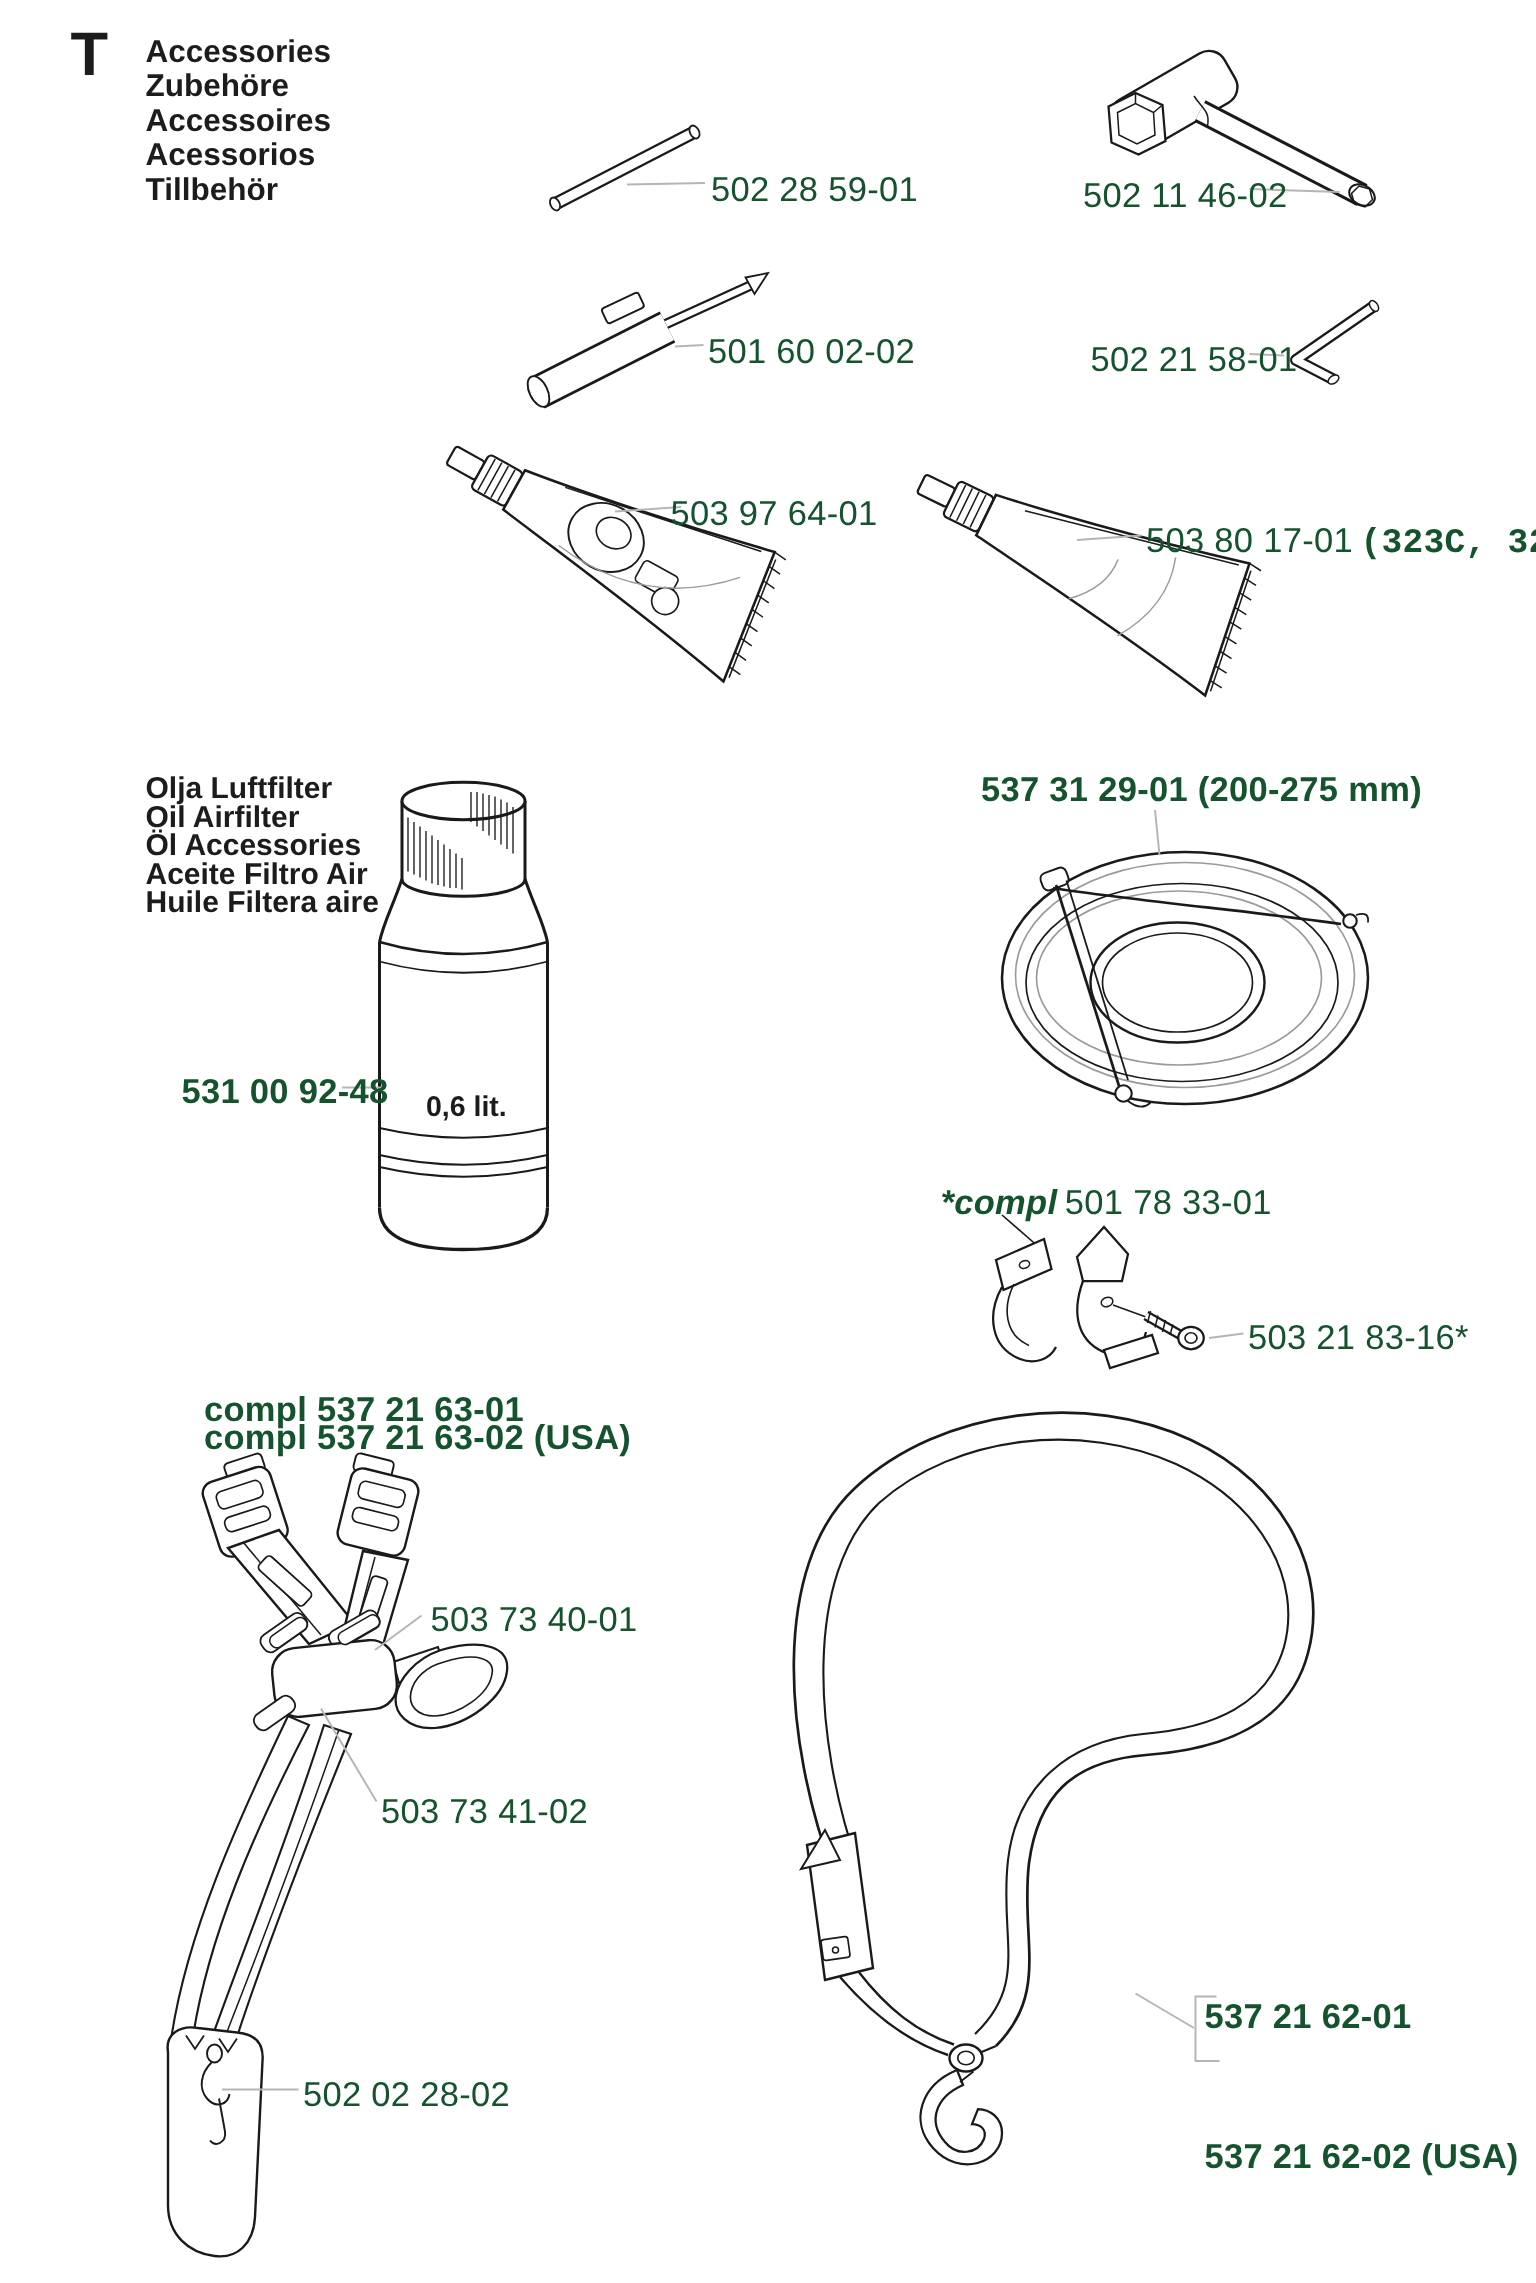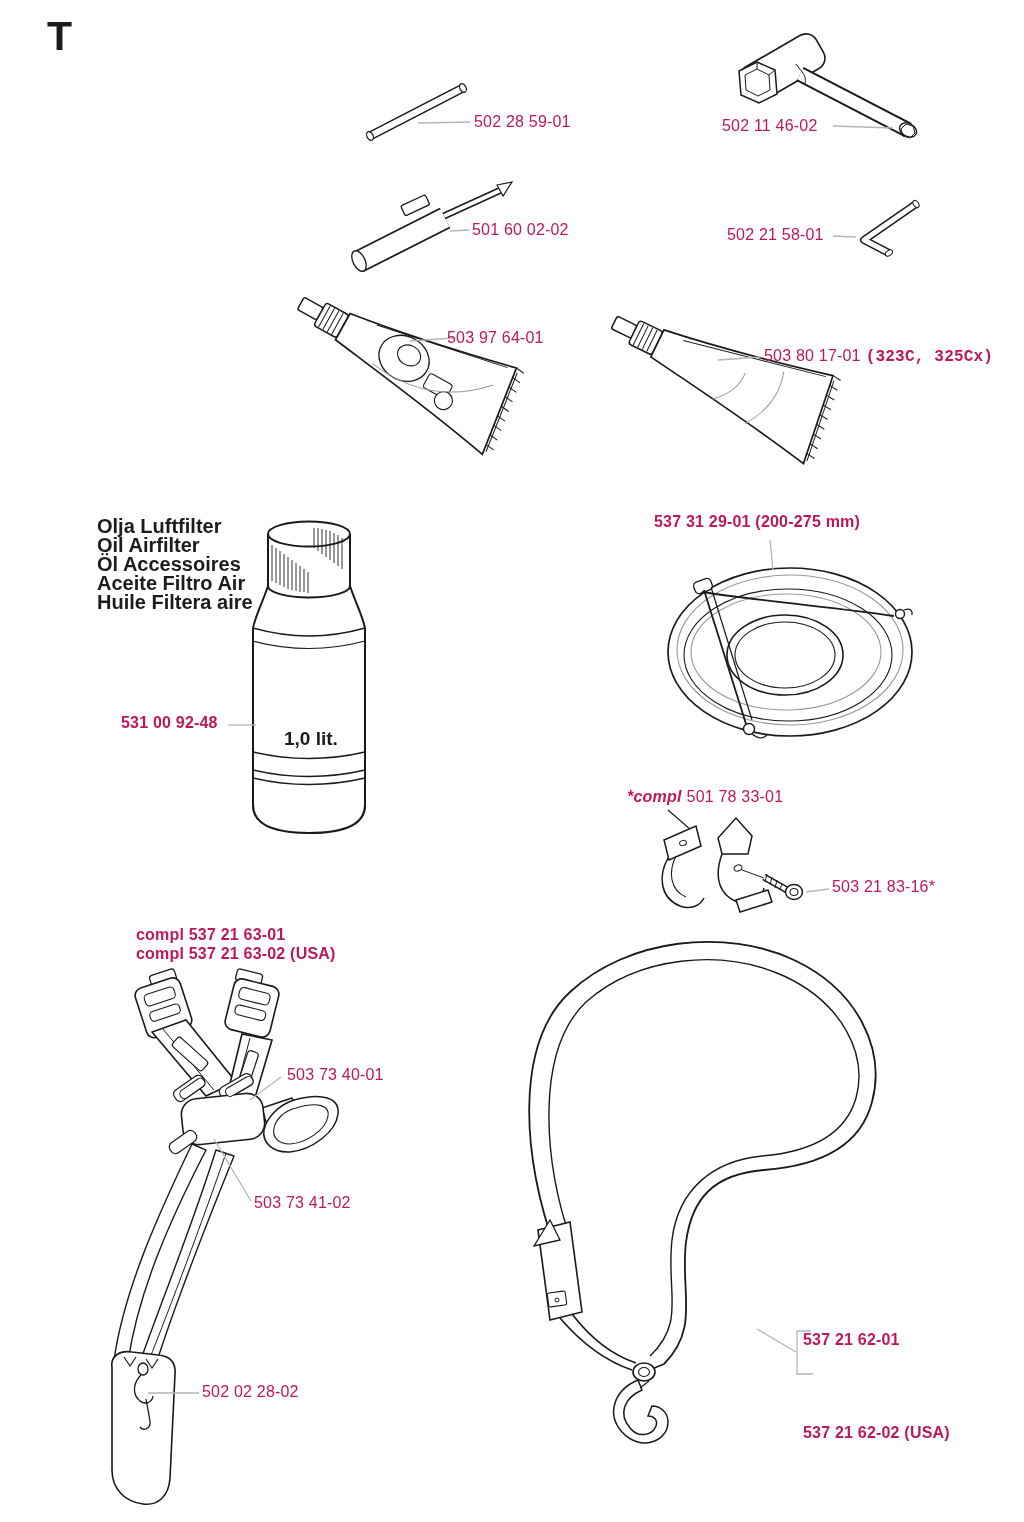--- a/index.html
+++ b/index.html
@@ -3,21 +3,21 @@
 <meta charset="utf-8">
 <style>
   html,body{margin:0;padding:0;background:#ffffff;}
   .page{
     position:relative;width:1024px;height:1522px;background:#ffffff;
     font-family:"Liberation Sans",sans-serif;color:#1c1c1c;overflow:hidden;
   }
   svg.art{position:absolute;left:0;top:0;}
   .hdr-letter{position:absolute;left:47px;top:16px;font-size:41px;font-weight:bold;line-height:1;}
   .hdr-titles{position:absolute;left:97px;top:23px;font-size:21px;font-weight:bold;line-height:23px;}
-  .lbl{position:absolute;font-size:16px;letter-spacing:.2px;white-space:nowrap;color:#be185d;}
+  .lbl{position:absolute;font-size:23px;letter-spacing:.2px;white-space:nowrap;color:#14532d;}
   .b{font-weight:bold;}
   .names{position:absolute;left:97px;top:517px;font-size:20px;font-weight:bold;line-height:19px;}
   .volume{position:absolute;left:284px;top:728px;font-size:19px;font-weight:bold;}
   .sp-r{margin-right:5px;font-style:italic;}
   .sp-l{margin-left:5px;font-family:Liberation Mono, monospace;}
 </style>
 </head>
 <body>
 
 <div class="page">
@@ -202,38 +202,45 @@
       <line x1="806" y1="892" x2="829" y2="889"></line>
       <line x1="281" y1="1077" x2="250" y2="1100"></line>
       <line x1="251" y1="1201" x2="214" y2="1139"></line>
       <line x1="148" y1="1393" x2="199" y2="1393"></line>
       <line x1="757" y1="1329" x2="796" y2="1352"></line>
       <polyline points="811,1331 797,1331 797,1374 813,1374"></polyline>
     </g>
   </svg>
 
   <div class="hdr-letter">T</div>
+  <div class="hdr-titles">
+    <div>Accessories</div>
+    <div>Zubehöre</div>
+    <div>Accessoires</div>
+    <div>Acessorios</div>
+    <div>Tillbehör</div>
+  </div>
 
   <div class="lbl" style="left:474px;top:113px">502 28 59-01</div>
   <div class="lbl" style="left:722px;top:117px">502 11 46-02</div>
   <div class="lbl" style="left:472px;top:221px">501 60 02-02</div>
   <div class="lbl" style="left:727px;top:226px">502 21 58-01</div>
   <div class="lbl" style="left:447px;top:329px">503 97 64-01</div>
   <div class="lbl" style="left:764px;top:347px"><span>503 80 17-01</span><span class="b sp-l">(323C, 325Cx)</span></div>
 
   <div class="names">
     <div>Olja Luftfilter</div>
     <div>Oil Airfilter</div>
-    <div>Öl Accessoires</div>
+    <div>Öl Accessories</div>
     <div>Aceite Filtro Air</div>
     <div>Huile Filtera aire</div>
   </div>
   <div class="lbl b" style="left:654px;top:513px">537 31 29-01 (200-275 mm)</div>
   <div class="lbl b" style="left:121px;top:714px">531 00 92-48</div>
-  <div class="volume">1,0 lit.</div>
+  <div class="volume">0,6 lit.</div>
 
   <div class="lbl" style="left:627px;top:788px"><span class="b sp-r">*compl</span><span>501 78 33-01</span></div>
   <div class="lbl" style="left:832px;top:878px">503 21 83-16*</div>
 
   <div class="lbl b" style="left:136px;top:926px">compl 537 21 63-01</div>
   <div class="lbl b" style="left:136px;top:945px">compl 537 21 63-02 (USA)</div>
   <div class="lbl" style="left:287px;top:1066px">503 73 40-01</div>
   <div class="lbl" style="left:254px;top:1194px">503 73 41-02</div>
   <div class="lbl" style="left:202px;top:1383px">502 02 28-02</div>
 

